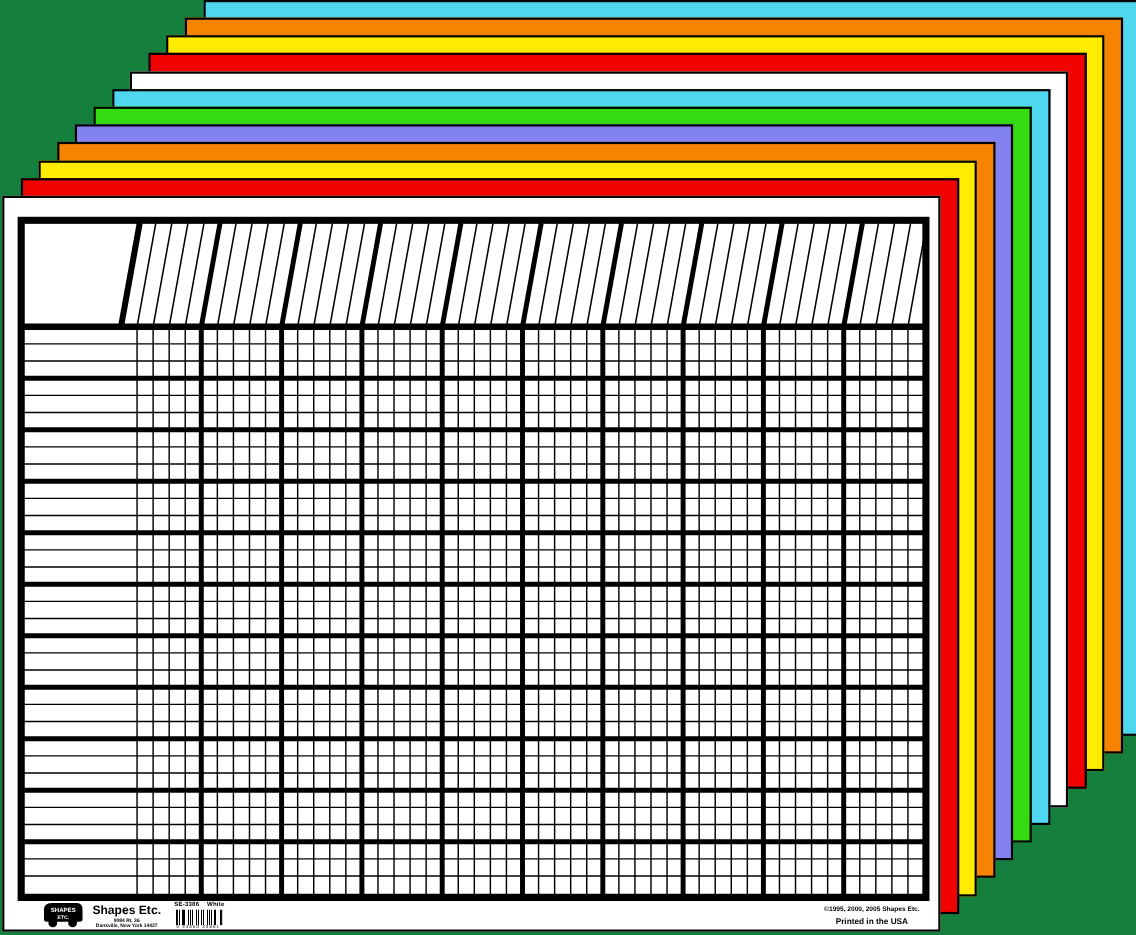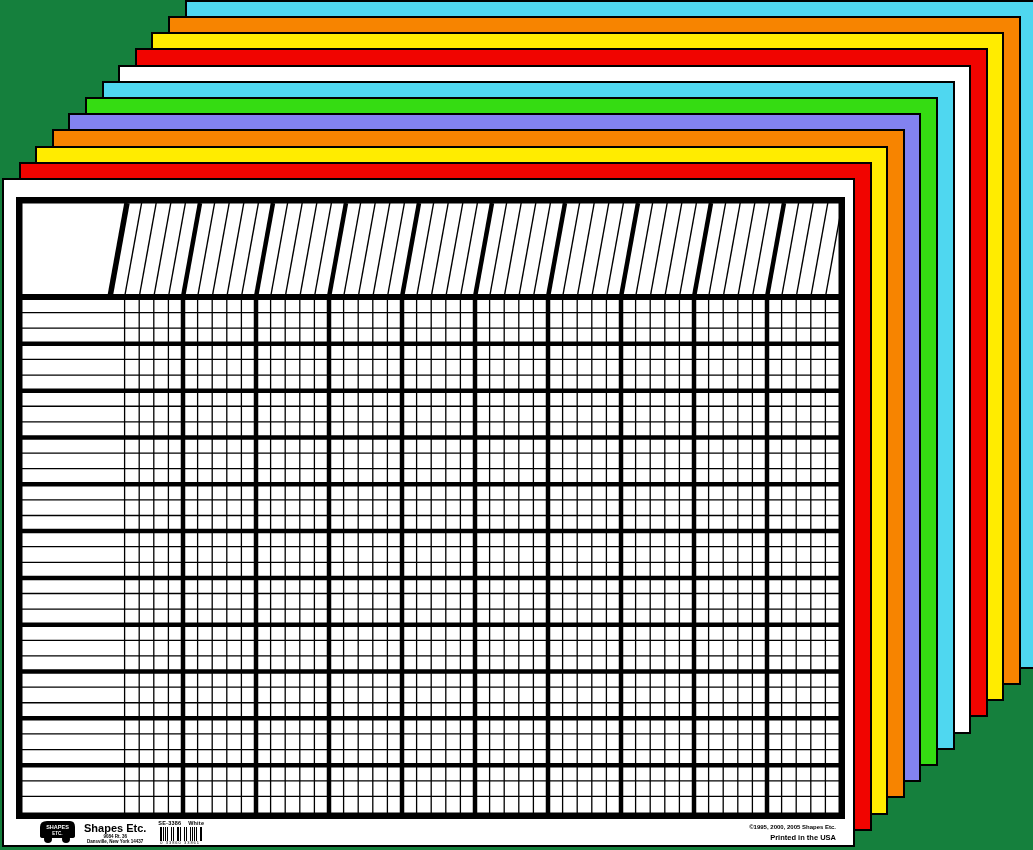--- a/index.html
+++ b/index.html
@@ -28,21 +28,21 @@
     width:40px;height:14px;margin-top:1px;margin-left:2px;
     background:
       repeating-linear-gradient(90deg,
         #000 0px,#000 1px,#fff 1px,#fff 2px,
         #000 2px,#000 2.6px,#fff 2.6px,#fff 4.4px,
         #000 4.4px,#000 5px,#fff 5px,#fff 5.8px);
     border-left:1px solid #000;border-right:1px solid #000;
   }
   #barcode-digits{font-size:4px;color:#000;letter-spacing:1px;margin-left:2px;line-height:4px;}
   #footer-spacer{flex:1 1 auto;}
-  #copyright-block{margin-right:17px;flex:0 0 auto;text-align:right;}
+  #copyright-block{margin-right:17px;flex:0 0 auto;text-align:center;}
   #copyright-line{font-size:6px;font-weight:bold;color:#000;line-height:7px;}
   #printed-line{font-size:7.5px;font-weight:bold;color:#000;margin-top:3px;line-height:8px;}
 </style>
 </head>
 <body>
 
 <div id="canvas">
     <div class="sheet" style="background: rgb(241, 4, 0); left: 18.6px; top: 161.8px; z-index: 19;"></div>
     <div class="sheet" style="background: rgb(255, 236, 0); left: 35.2px; top: 145.6px; z-index: 18;"></div>
     <div class="sheet" style="background: rgb(247, 132, 0); left: 51.8px; top: 129.4px; z-index: 17;"></div>

